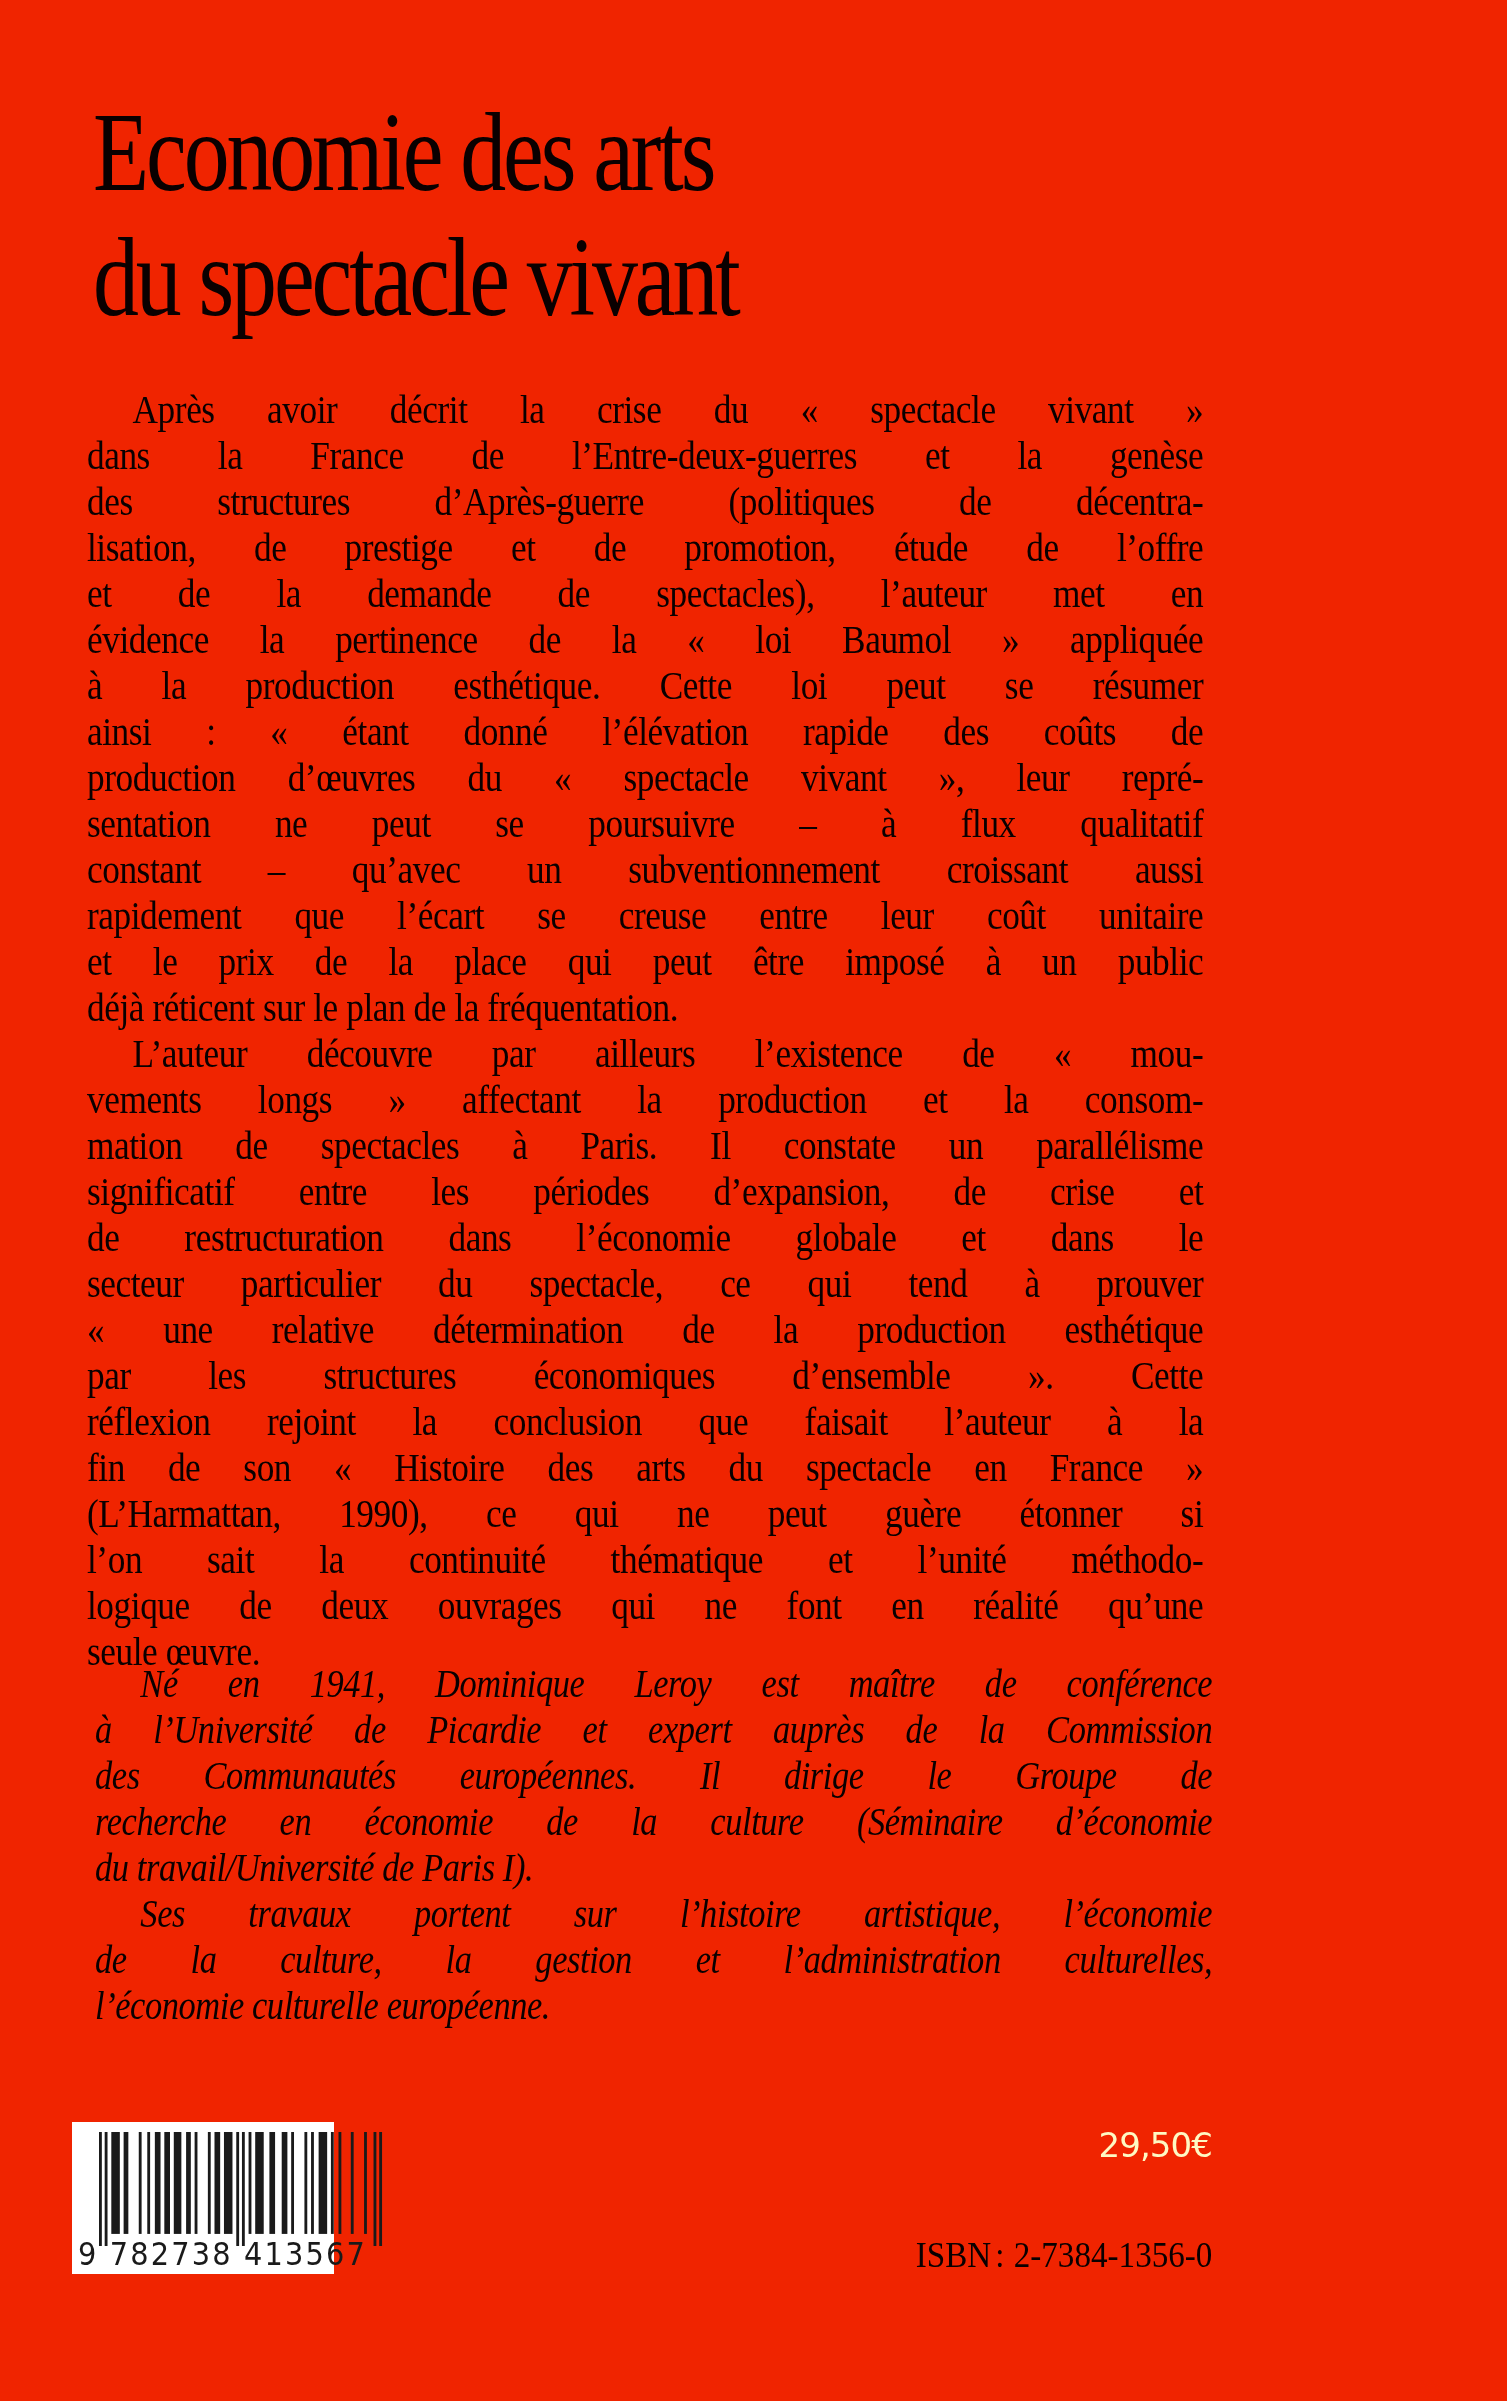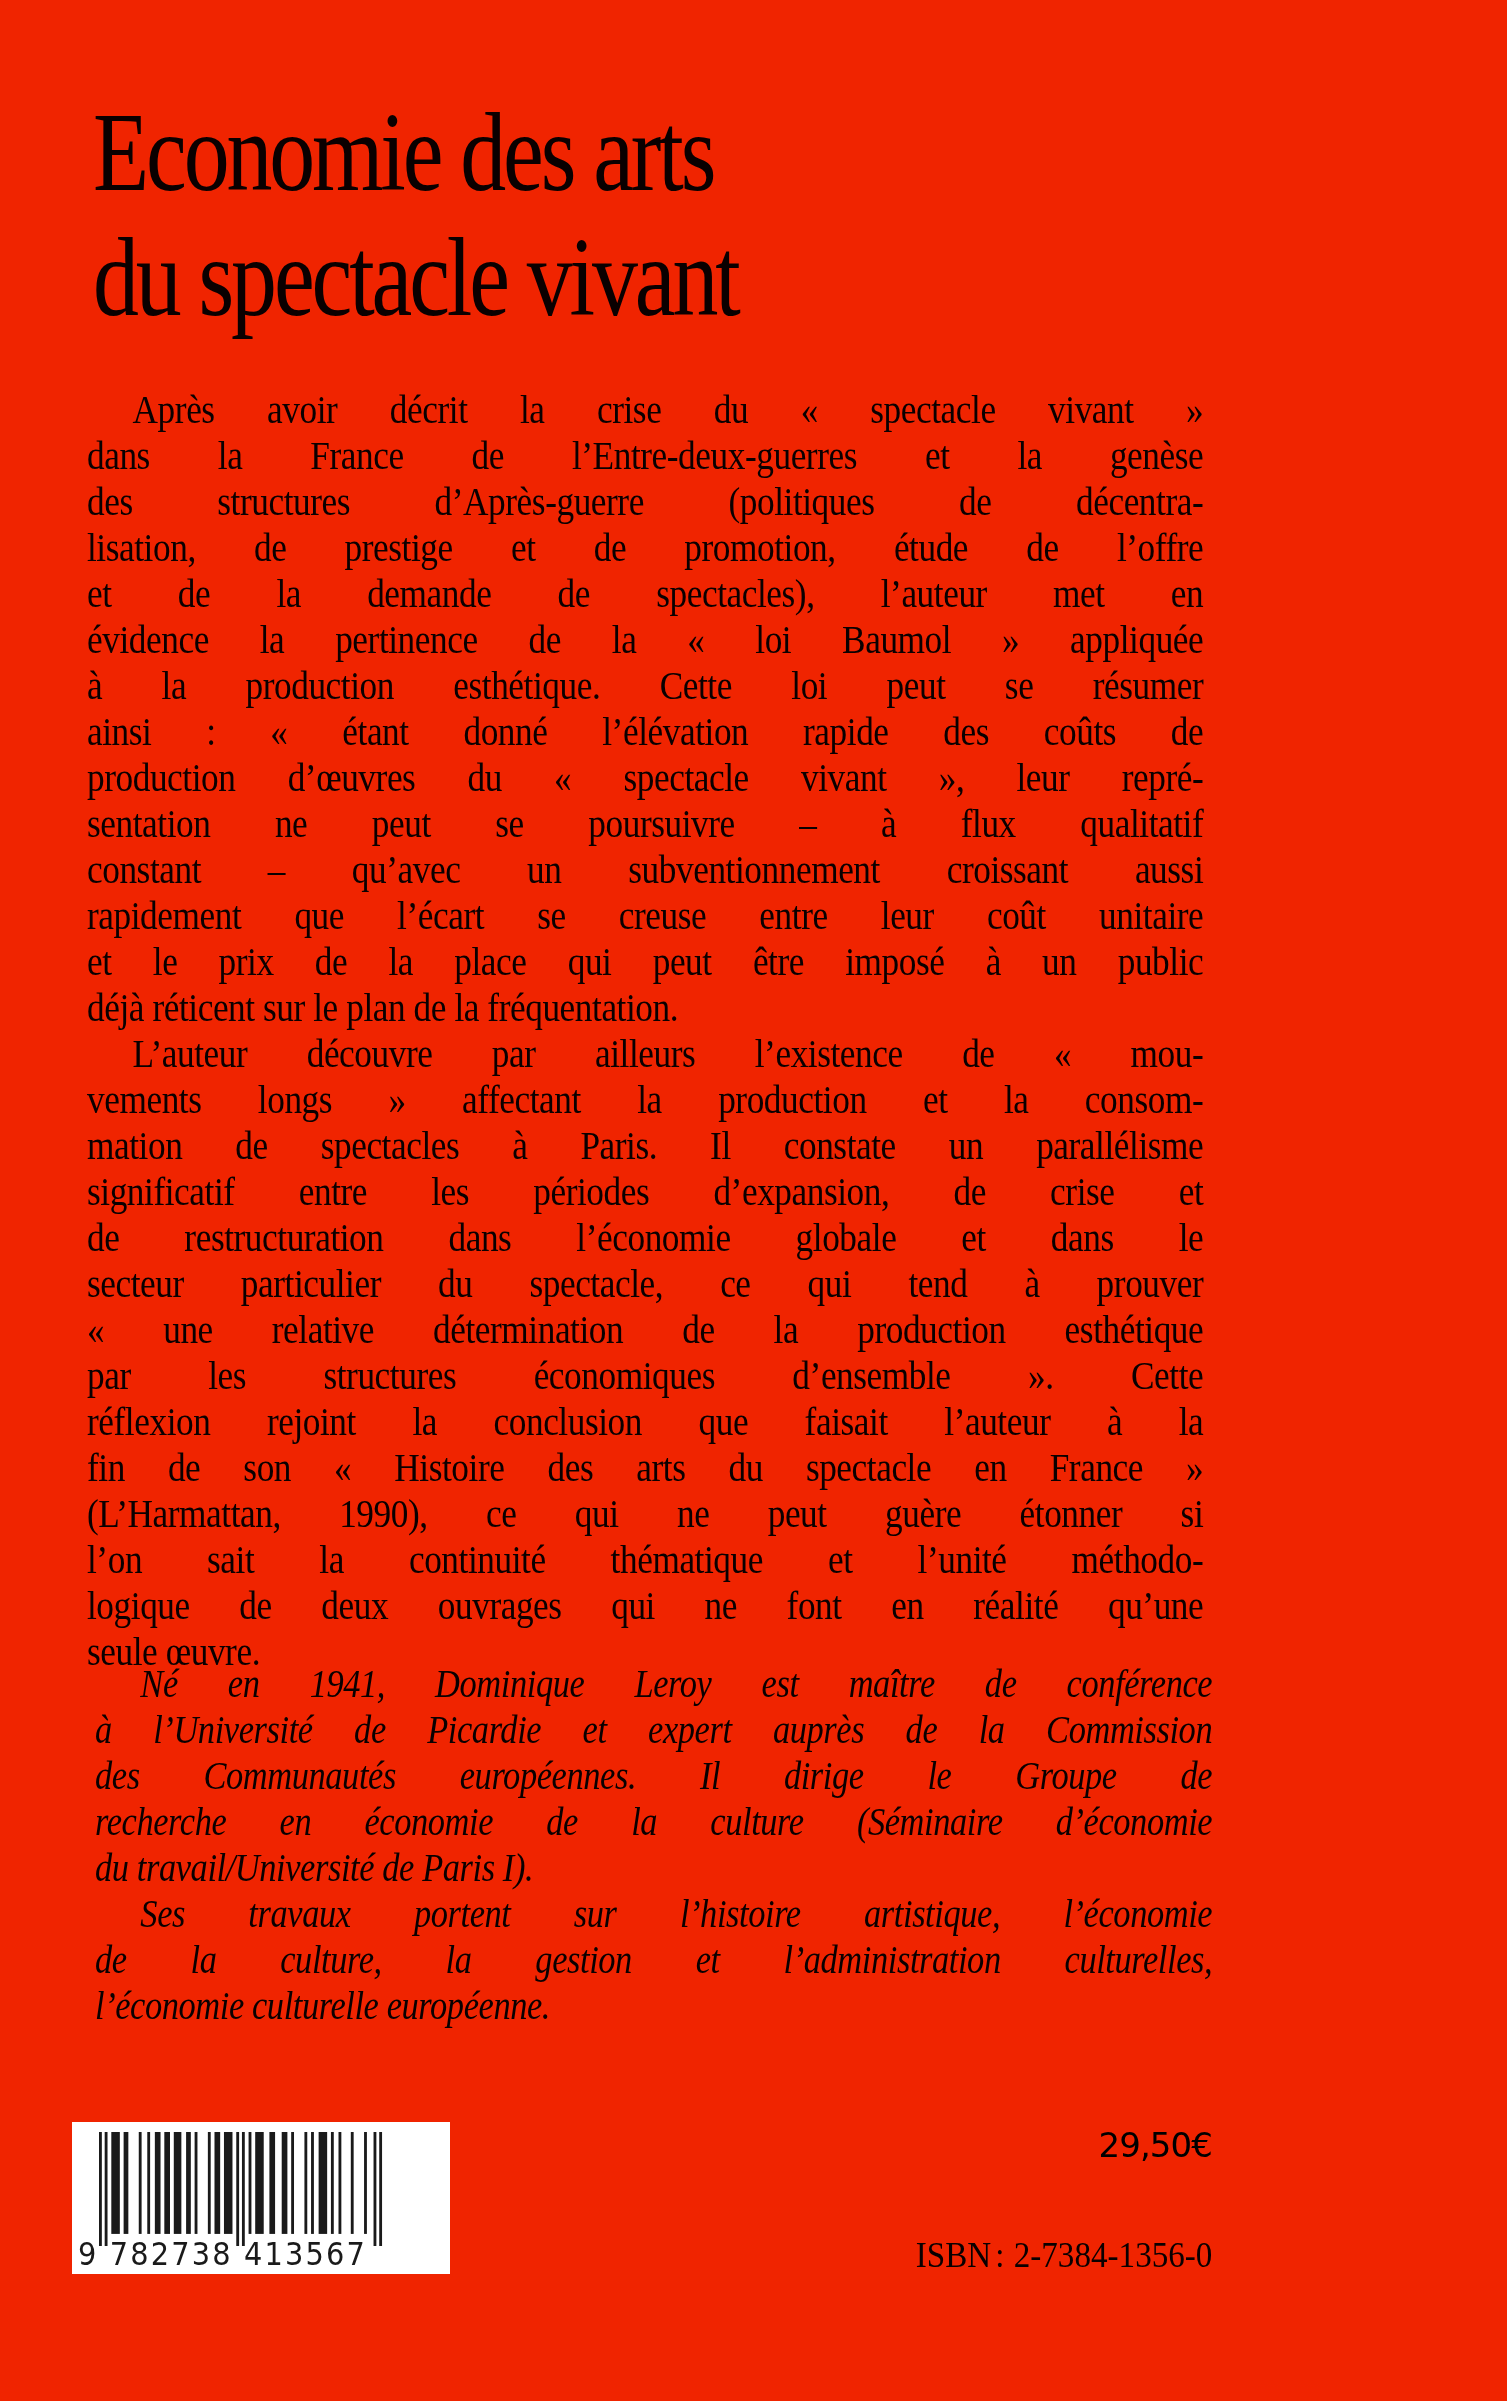--- a/index.html
+++ b/index.html
@@ -79,21 +79,21 @@
     transform-origin: left top;
     width: 1330px;
   }
   .bioline.indent { padding-left: 54px; width: 1276px; }
   .bioline.last { text-align-last: left; }
 
   .barcode {
     position: absolute;
     left: 72px;
     top: 2122px;
-    width: 378px;
+    width: 262px;
     height: 152px;
     background: #ffffff;
     box-sizing: border-box;
   }
   .barcode .bars {
     position: absolute;
     left: 27.4px;
     top: 9.5px;
     width: 284px;
     height: 114px;
@@ -112,21 +112,21 @@
     white-space: nowrap;
   }
   .price {
     position: absolute;
     right: 296px;
     top: 2126px;
     font-family: "DejaVu Sans", sans-serif;
     font-weight: normal;
     font-size: 34px;
     line-height: 38px;
-    color: #000000;
+    color: #fef9c3;
     letter-spacing: -0.9px;
     white-space: nowrap;
   }
   .isbn {
     position: absolute;
     right: 296px;
     top: 2235px;
     font-family: "Liberation Serif", "DejaVu Serif", serif;
     font-size: 36px;
     line-height: 40px;

